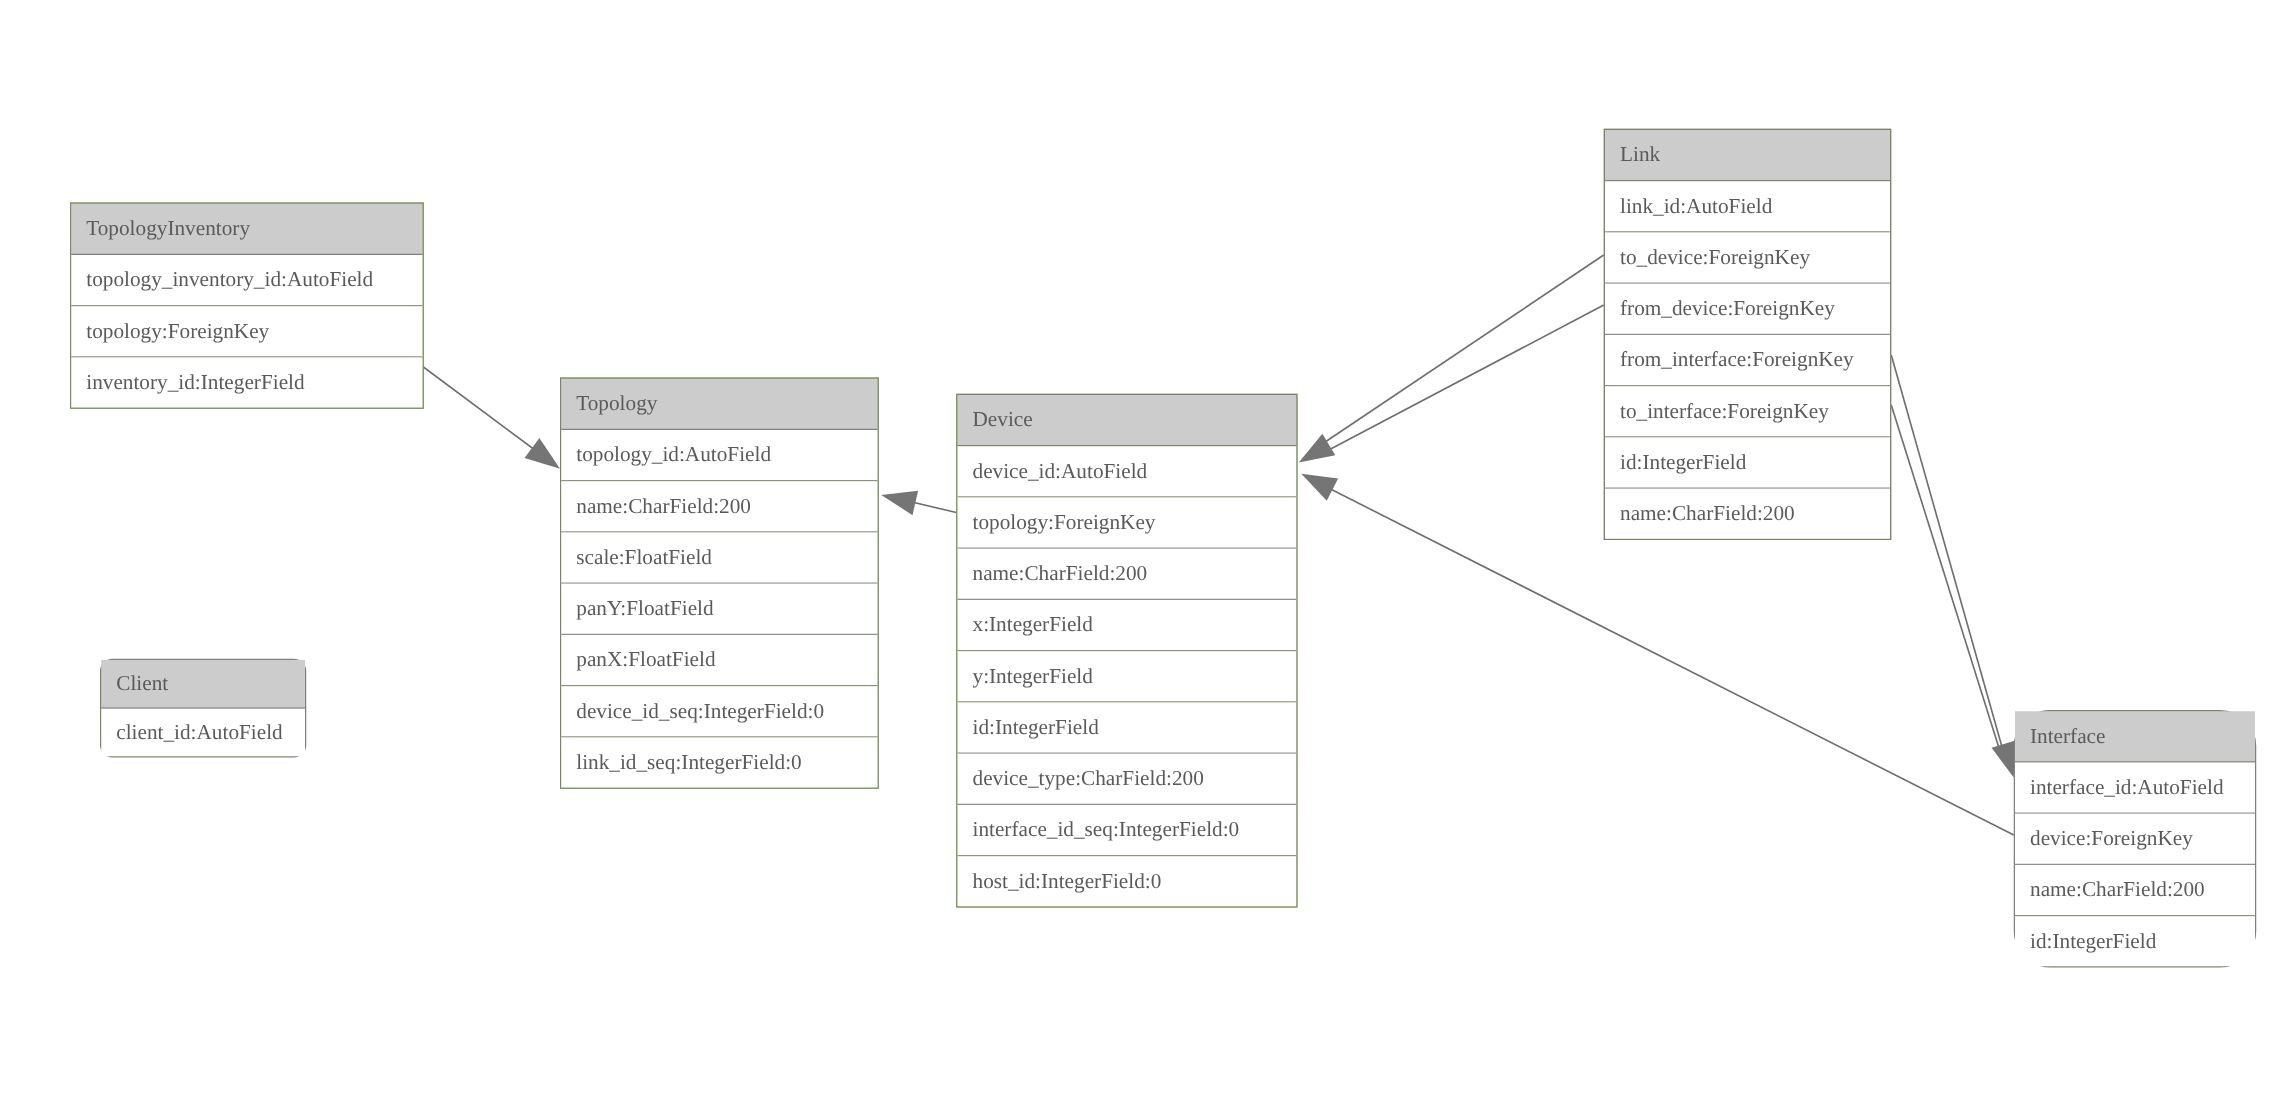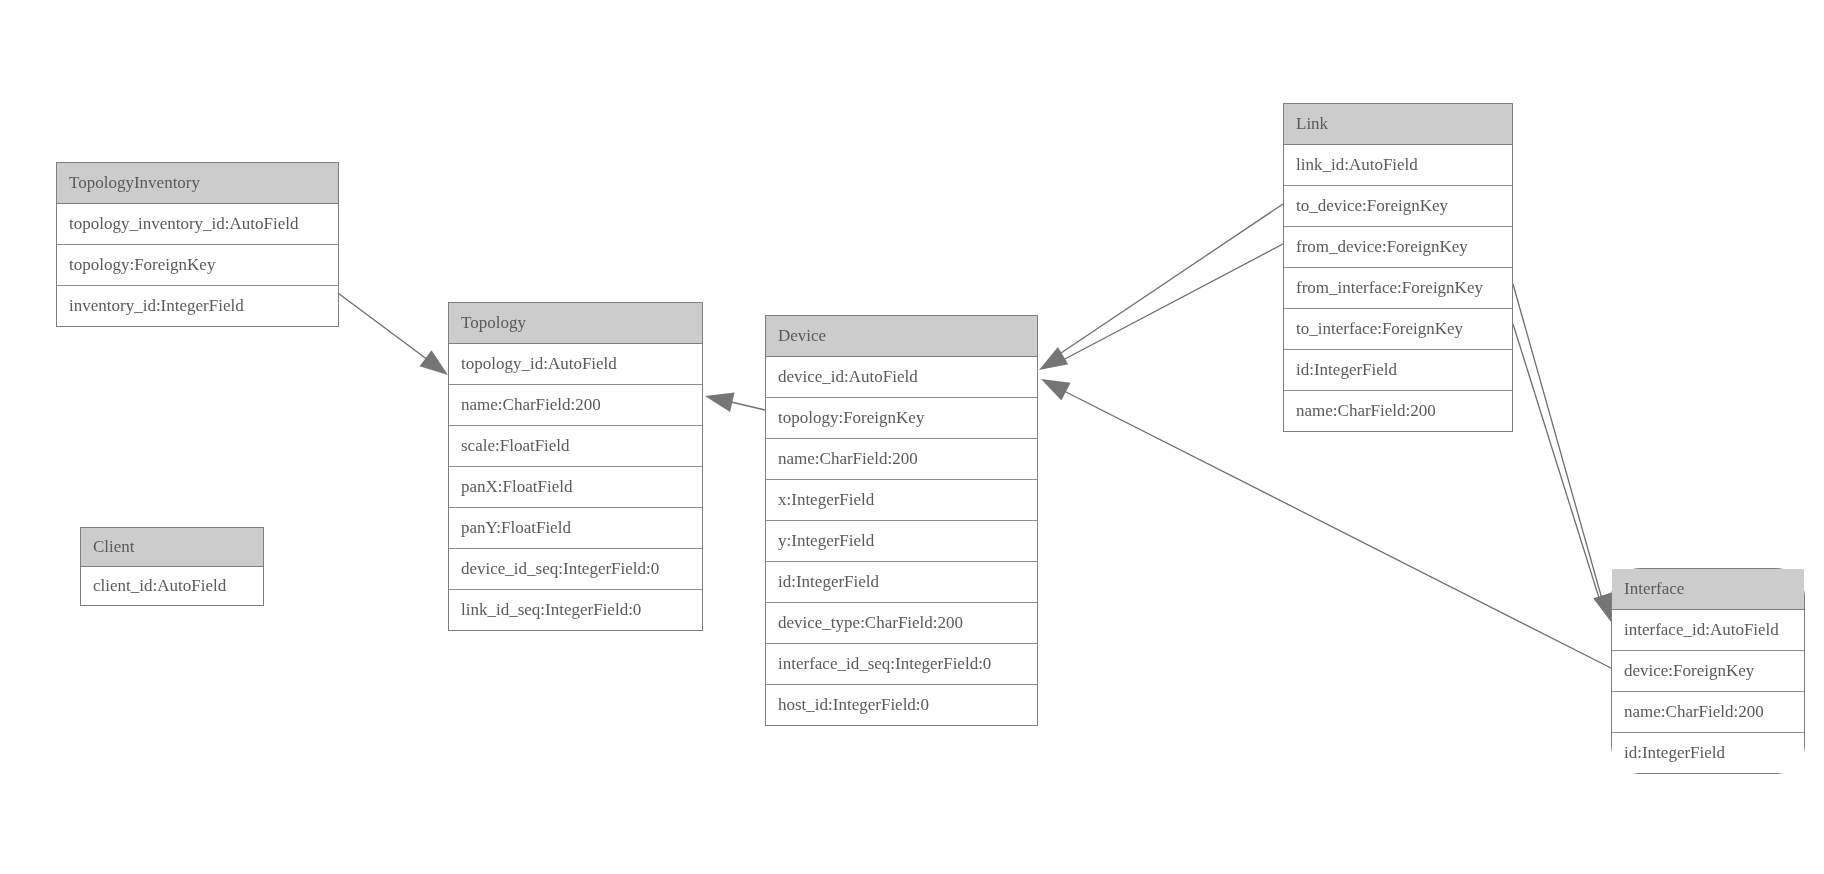--- a/index.html
+++ b/index.html
@@ -39,21 +39,21 @@
     padding-left: 12px;
     border-bottom: 1px solid #8f8f8f;
     background: #ffffff;
     white-space: nowrap;
     overflow: hidden;
   }
   .tbl .row:last-child { border-bottom: none; }
 
   .t-topologyinventory { left: 20px;   top: 162px; width: 283px; margin-left: 36px; }
   .t-topology          { left: 448px;  top: 302px; width: 255px; }
-  .t-client            { left: 80px;   top: 527px; width: 184px; }
+  .t-client            { left: 80px;   top: 527px; width: 165px; border-radius: 10px; }
   .t-client .hdr, .t-client .row { height: 38px; line-height: 38px; }
   .t-device            { left: 765px;  top: 315px; width: 273px; }
   .t-link              { left: 1283px; top: 103px; width: 230px; }
   .t-interface         { left: 1611px; top: 568px; width: 194px; border-radius: 29px; }
 
   .edge { stroke: #6e6e6e; stroke-width: 1.3; fill: none; }
   .ahead { fill: #757575; stroke: none; }
 </style>
 </head>
 <body>
@@ -87,22 +87,22 @@
     <div class="row">topology_inventory_id:AutoField</div>
     <div class="row">topology:ForeignKey</div>
     <div class="row">inventory_id:IntegerField</div>
   </div>
 
   <div class="tbl t-topology">
     <div class="hdr">Topology</div>
     <div class="row">topology_id:AutoField</div>
     <div class="row">name:CharField:200</div>
     <div class="row">scale:FloatField</div>
+    <div class="row">panY:FloatField</div>
     <div class="row">panX:FloatField</div>
-    <div class="row">panY:FloatField</div>
     <div class="row">device_id_seq:IntegerField:0</div>
     <div class="row">link_id_seq:IntegerField:0</div>
   </div>
 
   <div class="tbl t-client">
     <div class="hdr">Client</div>
     <div class="row">client_id:AutoField</div>
   </div>
 
   <div class="tbl t-device">

